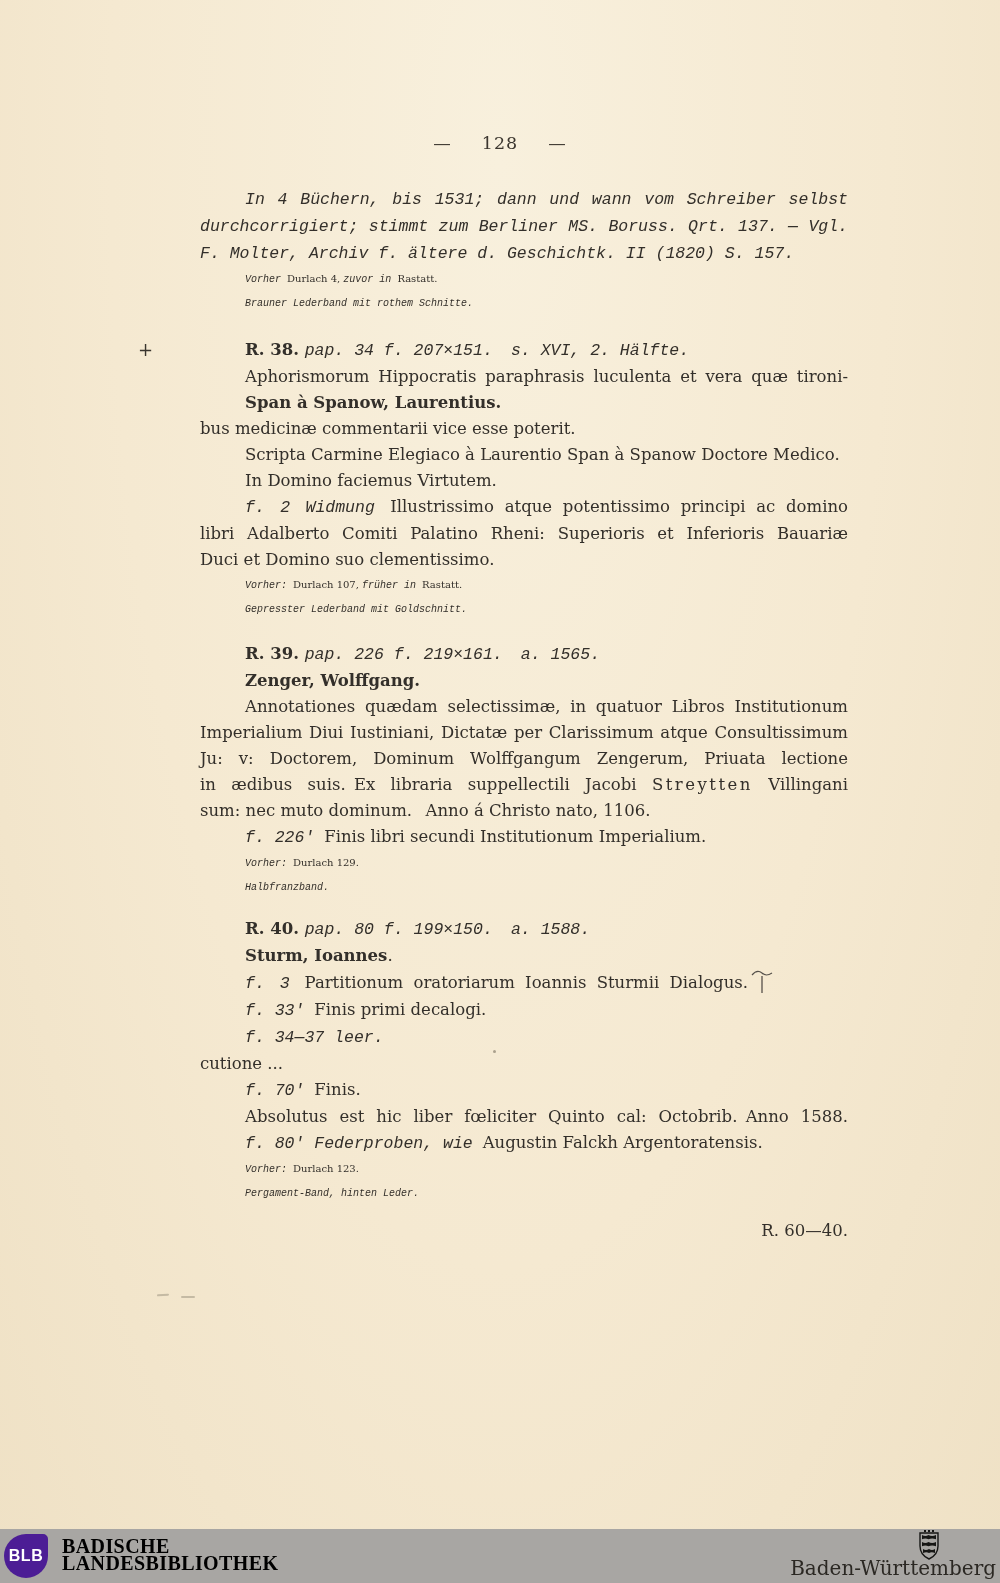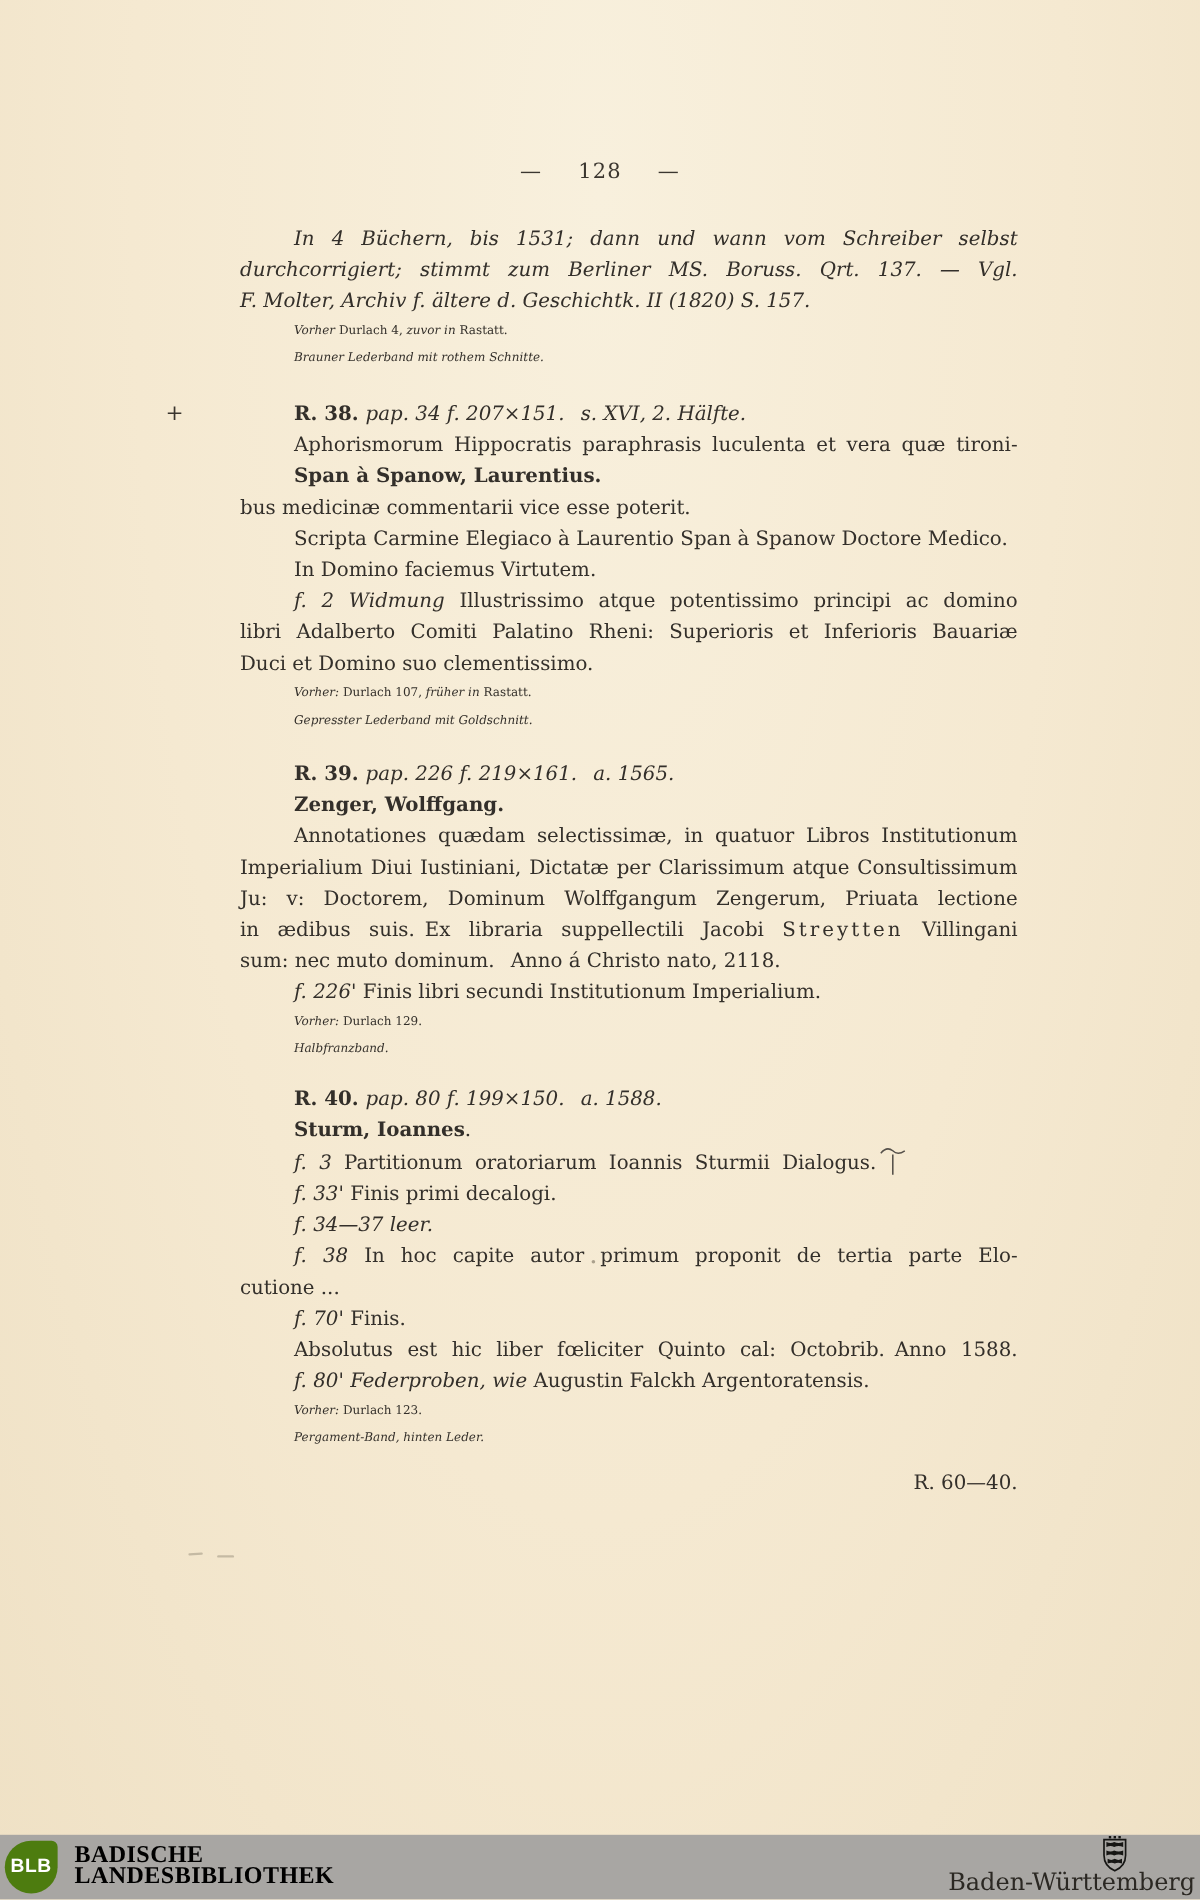--- a/index.html
+++ b/index.html
@@ -19,40 +19,40 @@
     font-size:17.5px;color:#3b362f;letter-spacing:1px;
   }
   
   .text-col{position:absolute;left:200px;top:186px;width:648px;}
   .line{position:relative;font-size:16.5px;line-height:26px;color:#332f2a;}
   .line.small{font-size:10px;line-height:23px;}
   .ind{text-indent:45px;}
   .just{text-align:justify;text-align-last:justify;}
   .right{text-align:right;}
   .ws{word-spacing:5px;}
-  .seg-italic{font-style:italic;}
+  .seg-italic{font-style:italic;font-family:Liberation Mono, monospace;}
   .seg-bold{font-weight:bold;}
   .seg-roman-ls{letter-spacing:2.5px;}
   .margin-note{
     position:absolute;left:-62px;top:0;
     font-size:18px;color:#3a352e;text-indent:0;
   }
   .caret-mark{display:inline-block;vertical-align:-7px;margin-left:3px;}
   
   .pencil-dash{position:absolute;background:rgba(100,92,78,.32);border-radius:1px;}
   .paper-dot{position:absolute;width:3px;height:3px;border-radius:50%;background:rgba(80,70,55,.45);}
   
   .footer-bar{
     position:absolute;left:0;bottom:0;width:1000px;height:54px;
     background:#a8a6a3;
     font-family:"Liberation Sans", sans-serif;
   }
   .blb-logo{
     position:absolute;left:4px;top:5px;width:44px;height:44px;
-    background:#4d7c0f;
+    background:#4c1d95;
     border-radius:22px 5px 22px 22px;
     display:flex;align-items:center;justify-content:center;
   }
   .blb-logo span{
     color:#ffffff;font-weight:bold;font-size:16px;letter-spacing:.5px;
   }
   .library-name{
     position:absolute;left:62px;top:9px;
     font-weight:bold;font-size:20px;line-height:16.5px;
     color:#000000;letter-spacing:.4px;font-family:Liberation Serif, serif;
@@ -91,33 +91,32 @@
       <div class="line body just"><span class="seg-roman">libri Adalberto Comiti Palatino Rheni: Superioris et Inferioris Bauariæ</span></div>
       <div class="line body"><span class="seg-roman">Duci et Domino suo clementissimo.</span></div>
       <div class="line small ind"><span class="seg-italic">Vorher: </span><span class="seg-roman">Durlach 107, </span><span class="seg-italic">früher in </span><span class="seg-roman">Rastatt.</span></div>
       <div class="line small ind"><span class="seg-italic">Gepresster Lederband mit Goldschnitt.</span></div>
       <div class="line body ind" style="margin-top: 20px;"><span class="seg-bold">R. 39. </span><span class="seg-italic">pap. 226 f. 219×161.  a. 1565.</span></div>
       <div class="line body ind"><span class="seg-bold">Zenger, Wolffgang.</span></div>
       <div class="line body just ind"><span class="seg-roman">Annotationes quædam selectissimæ, in quatuor Libros Institutionum</span></div>
       <div class="line body just"><span class="seg-roman">Imperialium Diui Iustiniani, Dictatæ per Clarissimum atque Consultissimum</span></div>
       <div class="line body just"><span class="seg-roman">Ju: v: Doctorem, Dominum Wolffgangum Zengerum, Priuata lectione</span></div>
       <div class="line body just"><span class="seg-roman">in ædibus suis. Ex libraria suppellectili Jacobi </span><span class="seg-roman-ls">Streytten</span><span class="seg-roman"> Villingani</span></div>
-      <div class="line body"><span class="seg-roman">sum: nec muto dominum.  Anno á Christo nato, 2118.</span></div>
+      <div class="line body"><span class="seg-roman">sum: nec muto dominum.  Anno á Christo nato, 1106.</span></div>
       <div class="line body ind"><span class="seg-italic">f. 226' </span><span class="seg-roman">Finis libri secundi Institutionum Imperialium.</span></div>
       <div class="line small ind"><span class="seg-italic">Vorher: </span><span class="seg-roman">Durlach 129.</span></div>
       <div class="line small ind"><span class="seg-italic">Halbfranzband.</span></div>
       <div class="line body ind" style="margin-top: 17px;"><span class="seg-bold">R. 40. </span><span class="seg-italic">pap. 80 f. 199×150.  a. 1588.</span></div>
       <div class="line body ind"><span class="seg-bold">Sturm, Ioannes</span><span class="seg-roman">.</span></div>
       <div class="line body ind ws"><span class="seg-italic">f. 3 </span><span class="seg-roman">Partitionum oratoriarum Ioannis Sturmii Dialogus.</span><svg class="caret-mark" width="22" height="26" viewBox="0 0 22 26">
           <path d="M11 24 L11 7" stroke="#55504a" stroke-width="1.3" fill="none"></path>
           <path d="M1 6 Q6 0 11 4 Q15 8 21 4" stroke="#55504a" stroke-width="1.2" fill="none"></path>
         </svg></div>
       <div class="line body ind"><span class="seg-italic">f. 33' </span><span class="seg-roman">Finis primi decalogi.</span></div>
       <div class="line body ind"><span class="seg-italic">f. 34—37 leer.</span></div>
-      <div class="line body just ind"><span class="seg-italic">f. 38 </span><span class="seg-roman">In hoc capite autor primum proponit de tertia parte Elo-</span></div>
       <div class="line body"><span class="seg-roman">cutione ...</span></div>
       <div class="line body ind"><span class="seg-italic">f. 70' </span><span class="seg-roman">Finis.</span></div>
       <div class="line body just ind"><span class="seg-roman">Absolutus est hic liber fœliciter Quinto cal: Octobrib. Anno 1588.</span></div>
       <div class="line body ind"><span class="seg-italic">f. 80' Federproben, wie </span><span class="seg-roman">Augustin Falckh Argentoratensis.</span></div>
       <div class="line small ind"><span class="seg-italic">Vorher: </span><span class="seg-roman">Durlach 123.</span></div>
       <div class="line small ind"><span class="seg-italic">Pergament-Band, hinten Leder.</span></div>
       <div class="line body right" style="margin-top: 13px;"><span class="seg-roman">R. 60—40.</span></div>
     </div>
 
   <div class="pencil-dash" style="left:157px;top:1294px;width:12px;height:2px;transform:rotate(-4deg);"></div>

